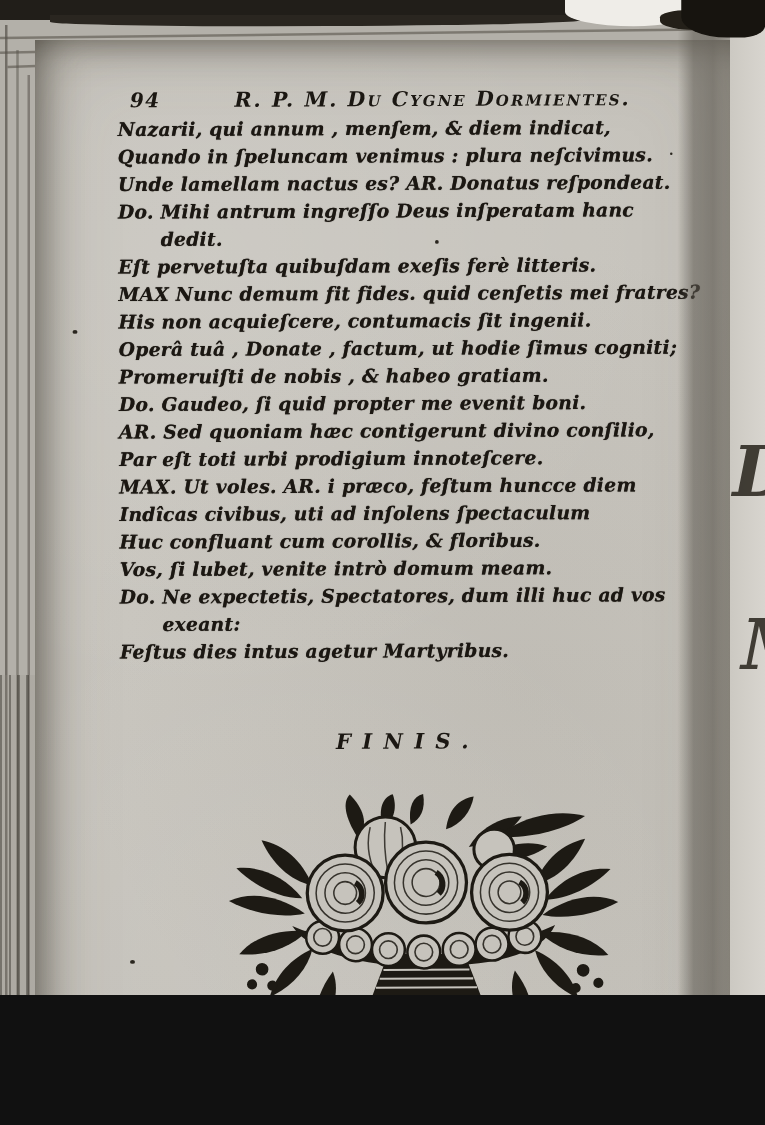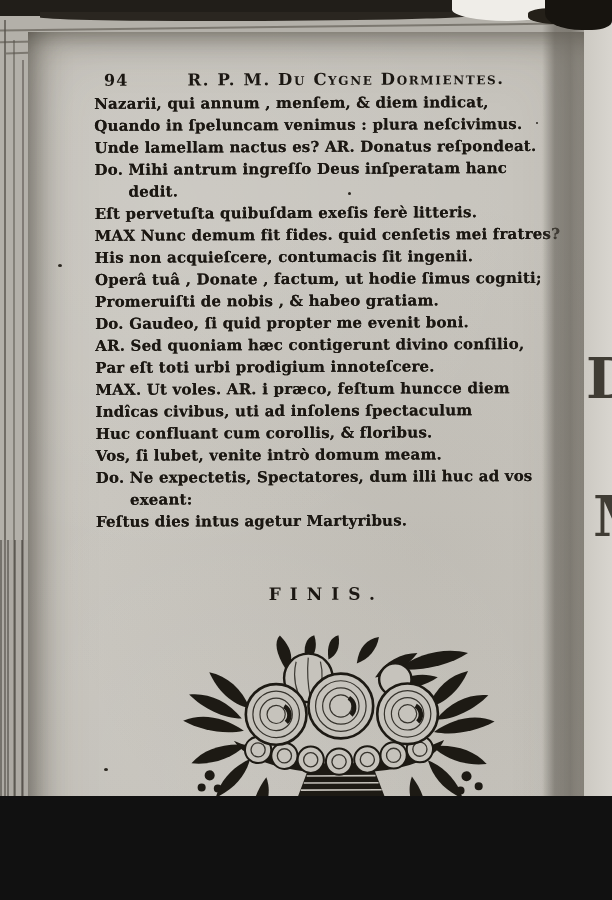--- a/index.html
+++ b/index.html
@@ -1,19 +1,20 @@
 <!DOCTYPE html>
 <html><head>
 <meta charset="utf-8">
 <style>
   html,body{margin:0;padding:0;background:#111;}
   #canvas{
     position:relative;width:612px;height:796px;overflow:hidden;
     background:#bef264;
     font-family:"DejaVu Serif", serif;
+    font-style:italic;
   }
   
   .under-stack{
     position:absolute;left:0;top:14px;width:612px;height:886px;
     background:#b3b0a9;
   }
   .edge-line-h{position:absolute;background:#6a665d;height:2px;opacity:.75;}
   .edge-line-v{position:absolute;background:#55514a;width:2px;opacity:.7;}
   .left-line-cluster{
     position:absolute;left:0;top:540px;width:40px;height:360px;

